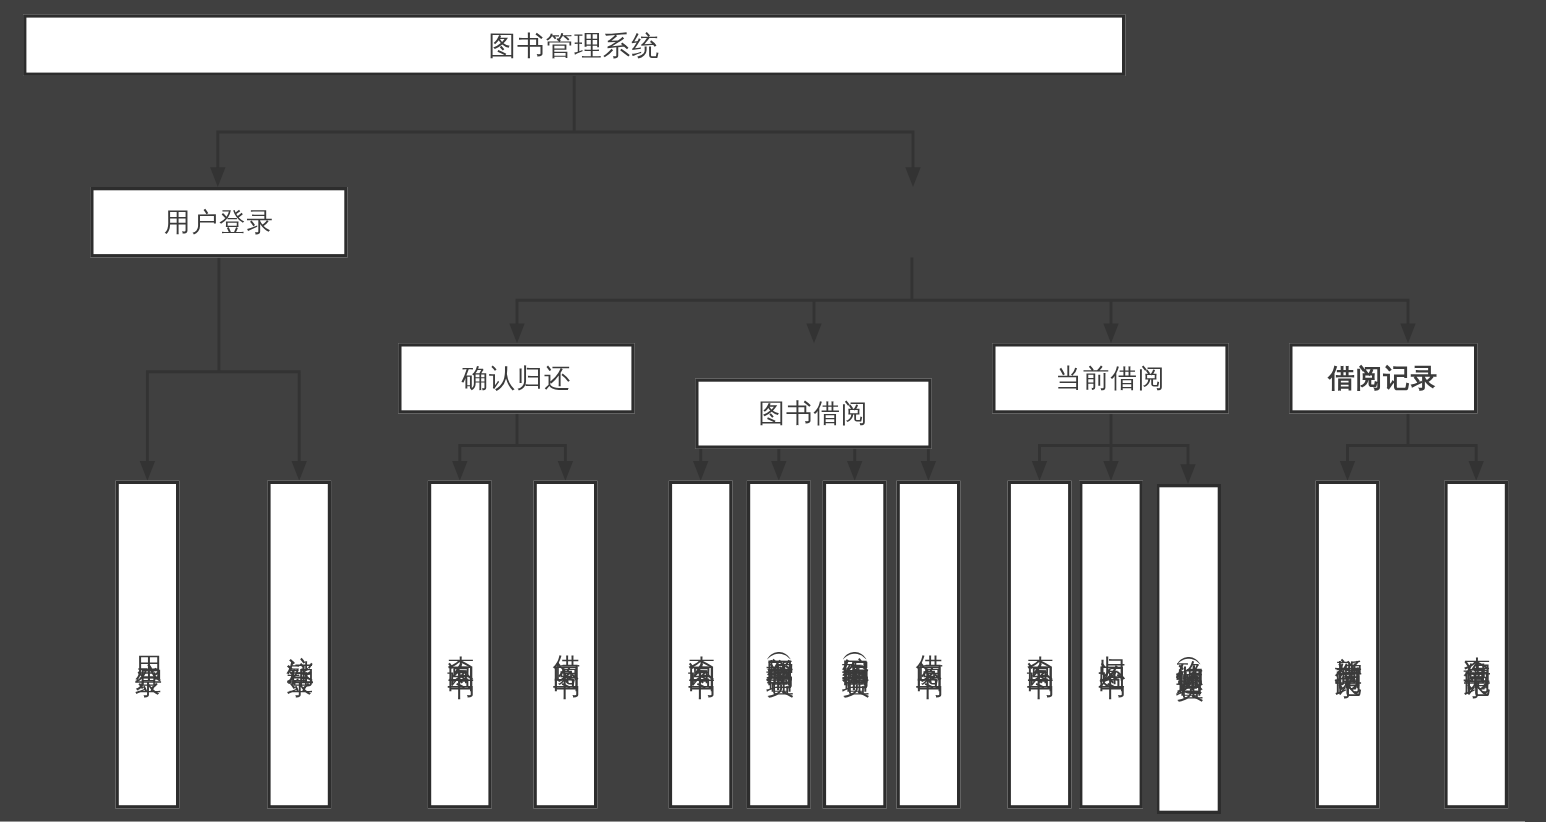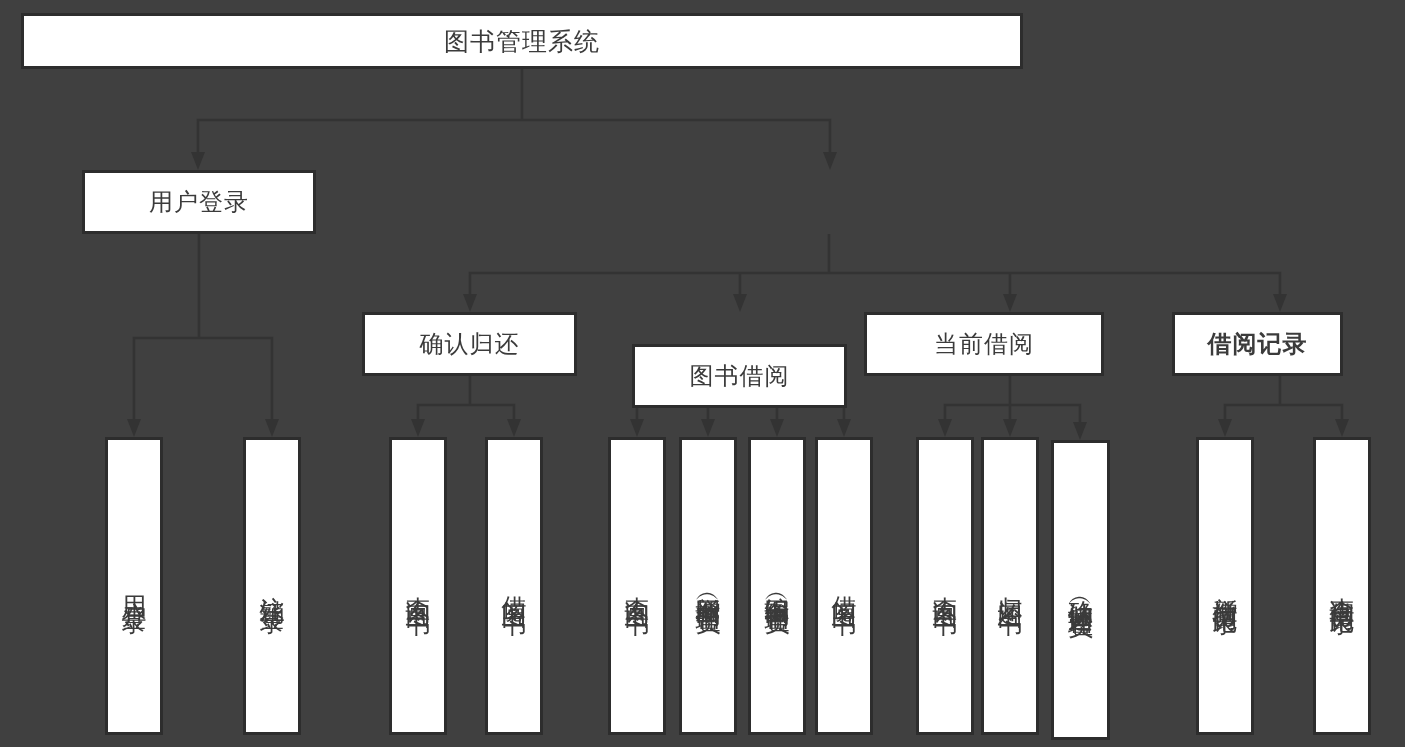--- a/index.html
+++ b/index.html
@@ -106,21 +106,21 @@
     <polygon points="1218,419 1232,419 1225,437"></polygon>
     <polygon points="1335,419 1349,419 1342,437"></polygon>
   </svg>
 
   <div class="node h-node root-node" style="left:21px; top:13px; width:1002px; height:56px;">图书管理系统</div>
 
   <div class="node h-node" style="left:82px; top:170px; width:234px; height:64px;">用户登录</div>
 
   <div class="node h-node" style="left:362px; top:312px; width:215px; height:64px;">确认归还</div>
   <div class="node h-node" style="left:632px; top:312px; width:215px; height:64px;margin-top:32px;">图书借阅</div>
-  <div class="node h-node" style="left:864px; top:312px; width:240px; height:64px;">当前借阅</div>
+  <div class="node h-node" style="left:902px; top:312px; width:215px; height:64px;">当前借阅</div>
   <div class="node h-node" style="left:1172px; top:312px; width:171px; height:64px;font-weight:bold;">借阅记录</div>
 
   <div class="node v-node" style="left:105px; top:437px; width:58px; height:298px;">用户登录</div>
   <div class="node v-node" style="left:243px; top:437px; width:58px; height:298px;">注销登录</div>
 
   <div class="node v-node" style="left:389px; top:437px; width:58px; height:298px;">查询图书</div>
   <div class="node v-node" style="left:485px; top:437px; width:58px; height:298px;">借阅图书</div>
 
   <div class="node v-node" style="left:608px; top:437px; width:58px; height:298px;">查询图书</div>
   <div class="node v-node" style="left:679px; top:437px; width:58px; height:298px; letter-spacing:2px;">新增图书（管理员）</div>

